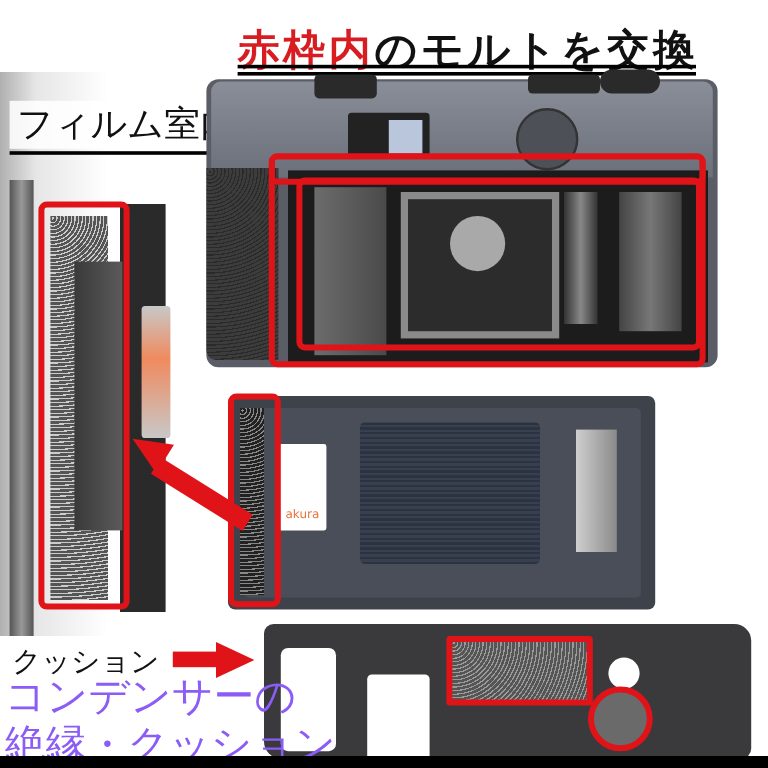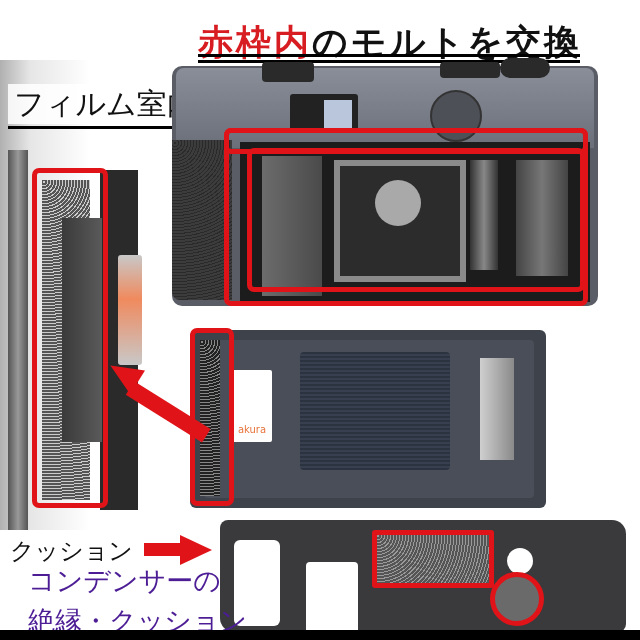--- a/index.html
+++ b/index.html
@@ -47,21 +47,21 @@
   .bc-cut2 { left:306px; top:562px; width:52px; height:80px; background:#fff; border-radius:4px 4px 0 0; }
   .bc-foam { left:376px; top:534px; width:114px; height:50px; background:repeating-radial-gradient(circle at 2px 2px,#9a9a9a 0 1px,#555 1px 3px); }
   .bc-hole { left:507px; top:548px; width:26px; height:26px; border-radius:50%; background:#fff; }
   .bc-circle { left:494px; top:576px; width:46px; height:46px; border-radius:50%; background:#6a6a6a; }
   
   .arrow-right-shaft { left:144px; top:543px; width:38px; height:13px; background:#e01418; }
   .arrow-right-head { left:180px; top:535px; width:0; height:0; border-top:15px solid transparent; border-bottom:15px solid transparent; border-left:32px solid #e01418; }
   
   .label-film { left:8px; top:84px; font-size:30px; color:#111; background:rgba(255,255,255,0.85); padding:0 6px; white-space:nowrap; line-height:40px; text-shadow:0 0 3px #fff; }
   .label-bottom { left:10px; top:536px; font-size:24px; line-height:30px; color:#111; white-space:nowrap; }
-  .label-cond { left:28px; top:566px; font-size:27px; line-height:30px; color:#4c1d95; white-space:nowrap; }
+  .label-cond { left:4px; top:566px; font-size:34px; line-height:30px; color:#8b5cf6; white-space:nowrap; }
   .bottom-band { left:0; top:630px; width:640px; height:10px; background:#000; }
 </style>
 </head>
 <body>
 
 <div class="abs title"><span class="red">赤枠内</span><span>のモルトを交換</span></div>
 <div class="abs rule" style="left:198px;top:54px;width:382px;"></div>
 <div class="abs rule" style="left:198px;top:60px;width:382px;"></div>
 
 <div class="abs door-bg"></div>

